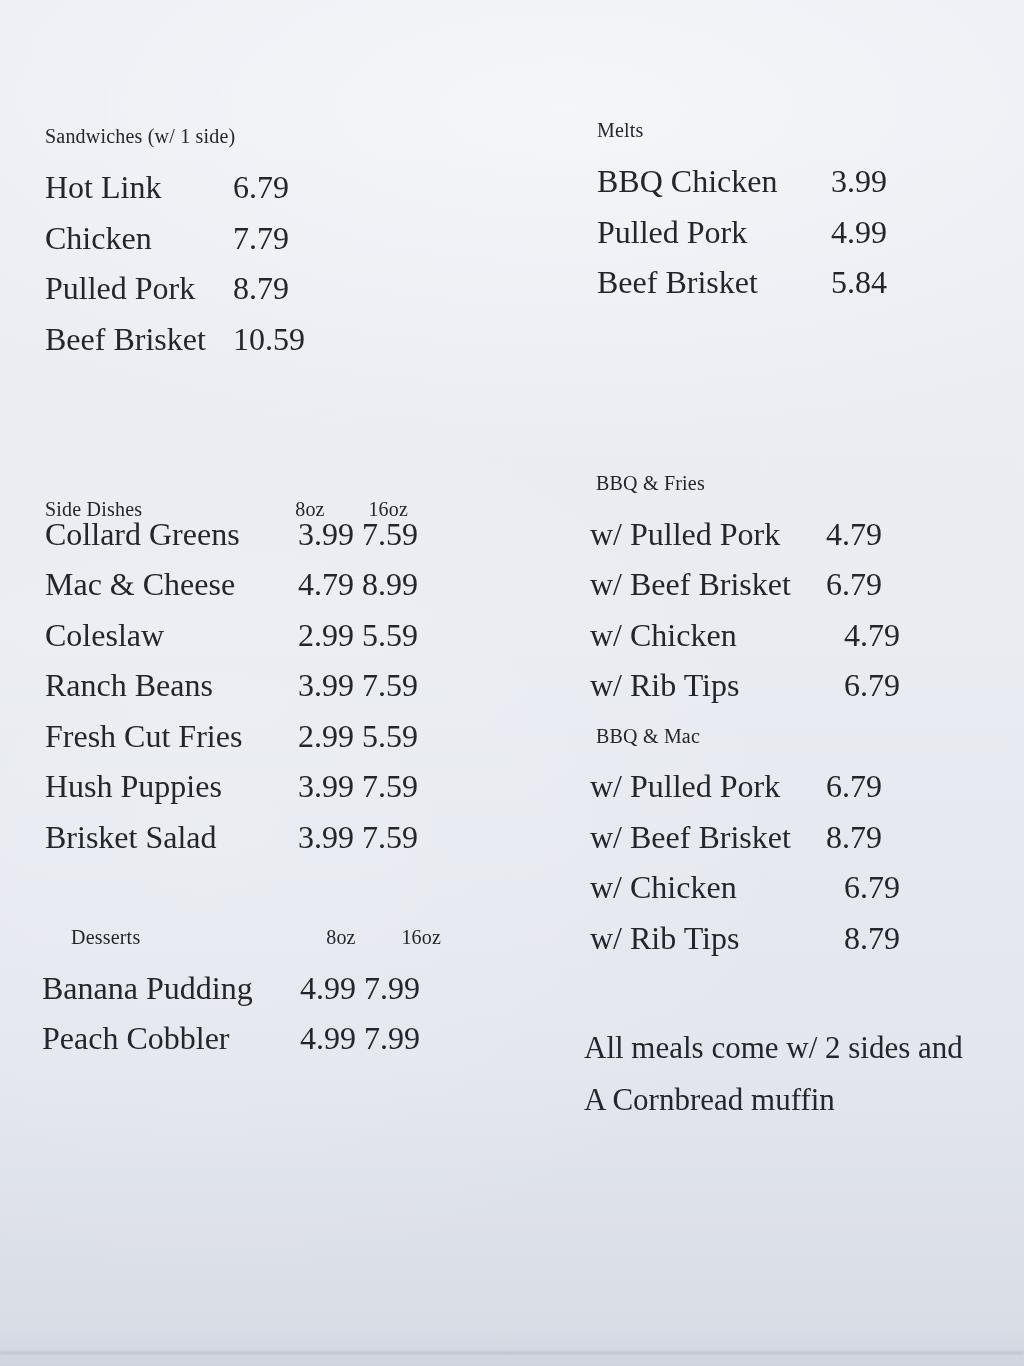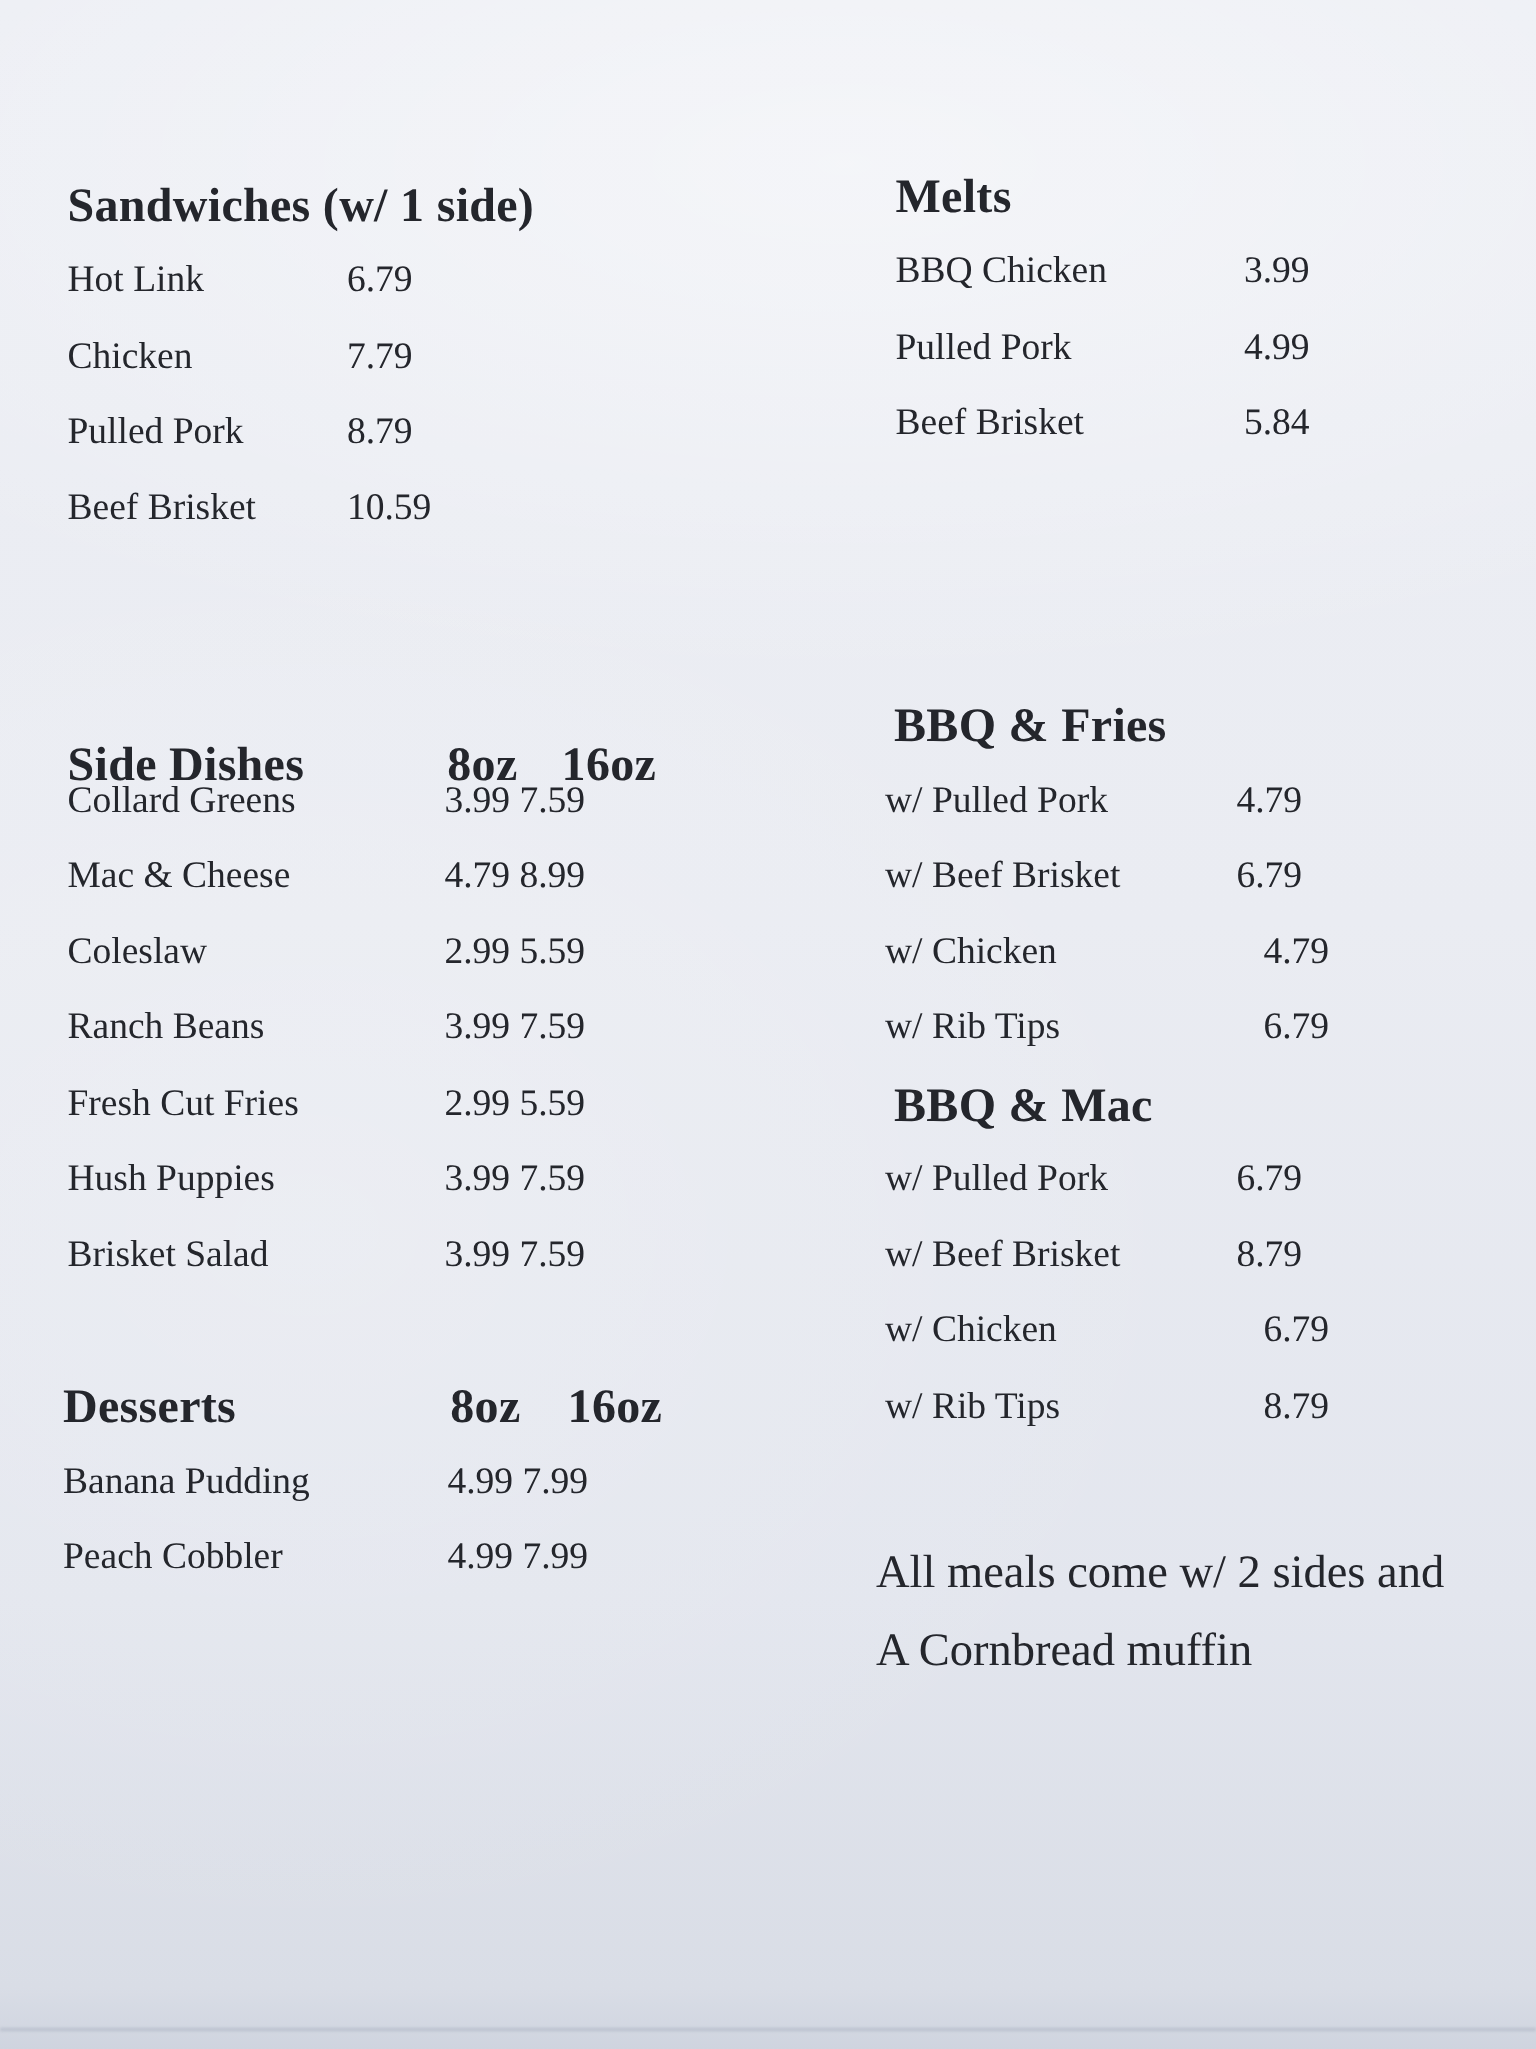--- a/index.html
+++ b/index.html
@@ -23,22 +23,22 @@
   
   .crease {
     position: absolute;
     left: 0; right: 0;
     bottom: 12px;
     height: 2px;
     background: rgba(140,150,168,0.35);
     filter: blur(1px);
   }
   .sec { position: absolute; white-space: nowrap; }
-  .row  { height: 50.5px; line-height: 50.5px; font-size: 25px; }
-  .head { font-weight: bold; font-size: 32px; letter-spacing: 0.2px; }
+  .row  { height: 50.5px; line-height: 50.5px; font-size: 32px; }
+  .head { font-weight: normal; font-size: 20px; letter-spacing: 0.2px; }
   .nm, .pr, .sz { display: inline-block; vertical-align: baseline; }
 
   
   #sandwiches { left: 45px; top: 110px; }
   #sandwiches .head { height: 52px; line-height: 52px; }
   #sandwiches .nm { width: 180px; }
 
   
   #melts { left: 597px; top: 104px; }
   #melts .head { height: 52px; line-height: 52px; }
@@ -52,21 +52,21 @@
   #side-dishes .p1 { width: 68px; }
 
   
   #bbq-col { left: 590px; top: 458px; }
   #bbq-col .head { padding-left: 6px; }
   #bbq-col .nm { width: 228px; }
   #bbq-col .pr-right { padding-left: 18px; }
 
   
   #desserts { left: 42px; top: 912px; }
-  #desserts .head-row .t  { display: inline-block; width: 250px; }
+  #desserts .head-row .t  { display: inline-block; width: 250px; margin-left: 29px; }
   #desserts .head-row .s1 { display: inline-block; width: 70px; }
   #desserts .nm { width: 250px; }
   #desserts .p1 { width: 70px; }
 
   
   #footer-note {
     left: 584px; top: 1022px;
     width: 452px;
     text-align: left;
     white-space: normal;

